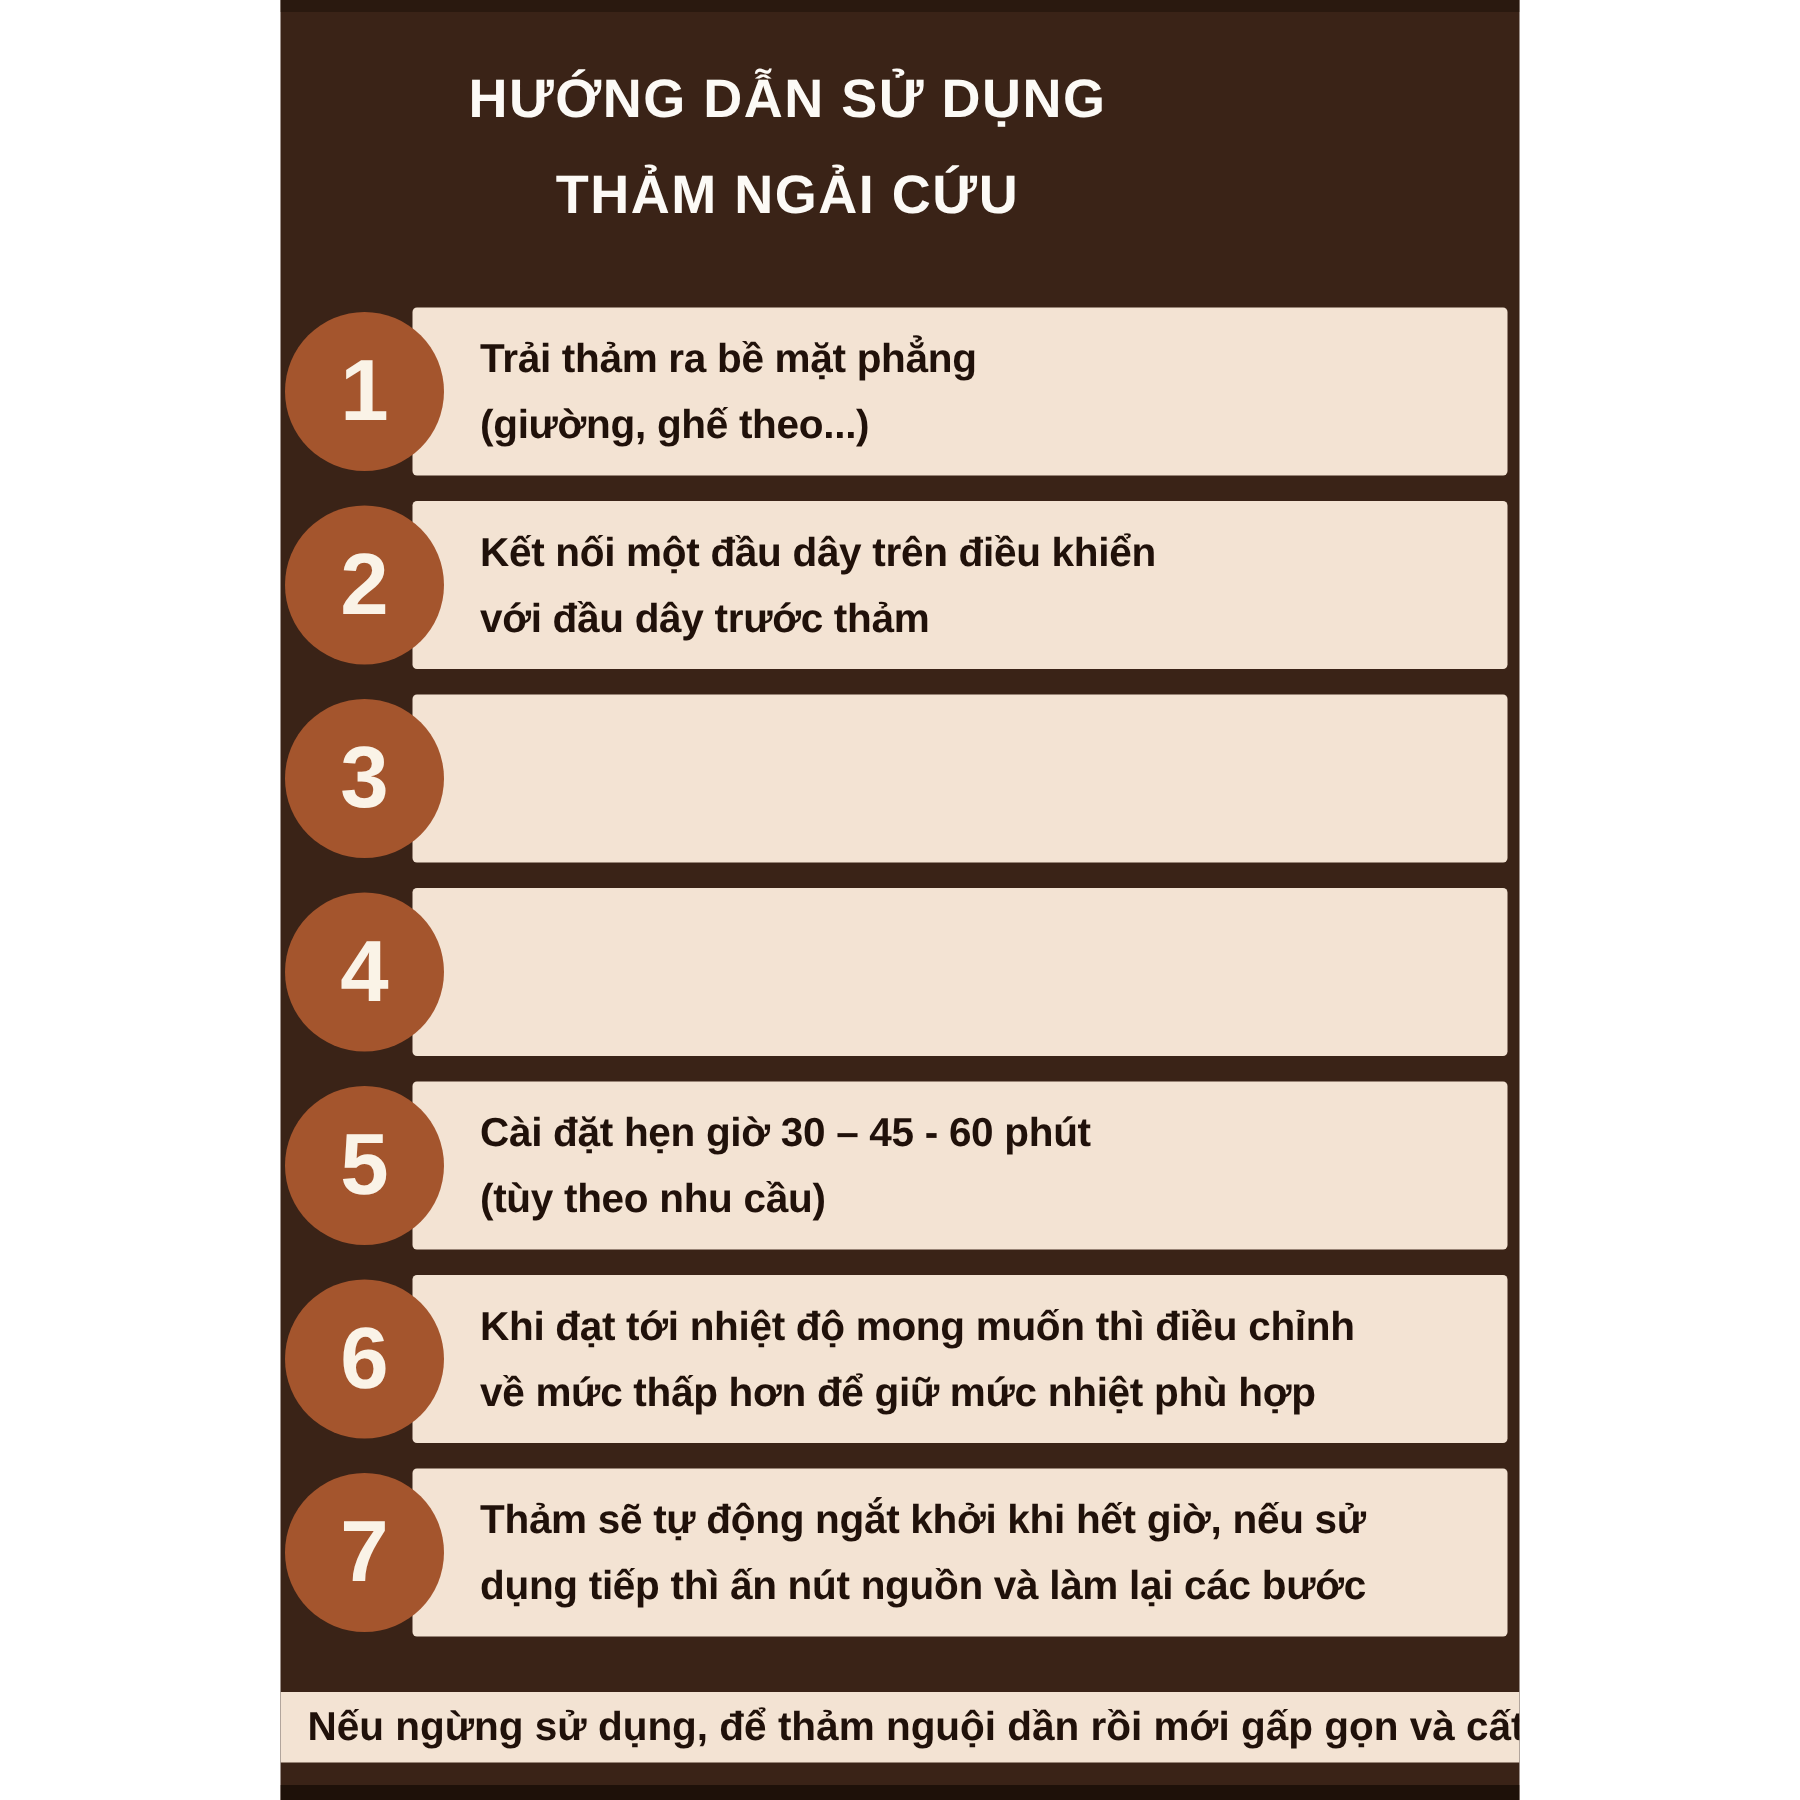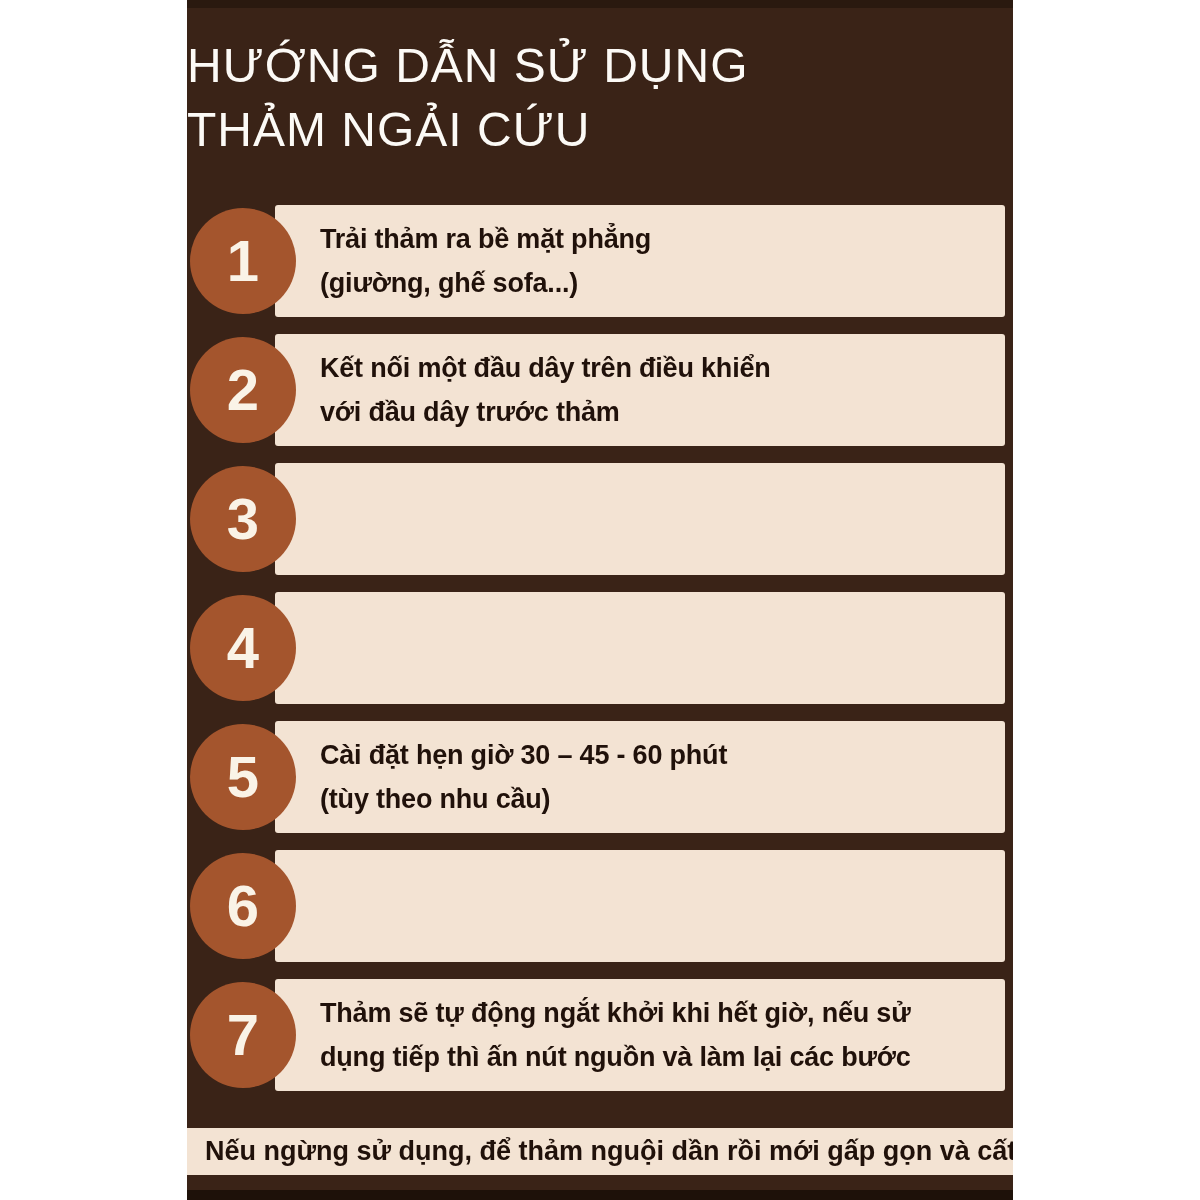--- a/index.html
+++ b/index.html
@@ -33,24 +33,25 @@
     position: absolute;
     left: 0; bottom: 0;
     width: 100%; height: 10px;
     background: var(--poster-edge-bottom, #1e1109);
   }
   .poster-title {
     position: absolute;
     top: 34px;
     left: 0;
     width: 676px;
+    text-align: center;
     color: var(--title-white, #fcfaf6);
-    font-size: 48px;
+    font-size: 36px;
     line-height: 64px;
-    font-weight: normal;
+    font-weight: bold;
     letter-spacing: 1px;
     white-space: pre-line;
   }
   .steps {
     position: absolute;
     top: 205px;
     left: 0;
     width: 826px;
   }
   .step {
@@ -131,21 +132,21 @@
 THẢM NGẢI CỨU</div>
 
     <div class="steps">
 
       <div class="step">
         <div class="step-box"></div>
         <div class="step-circle">
           <span class="step-num">1</span>
         </div>
         <div class="step-text">Trải thảm ra bề mặt phẳng
-(giường, ghế sofa...)</div>
+(giường, ghế theo...)</div>
       </div>
 
       <div class="step">
         <div class="step-box"></div>
         <div class="step-circle">
           <span class="step-num">2</span>
         </div>
         <div class="step-text">Kết nối một đầu dây trên điều khiển
 với đầu dây trước thảm</div>
       </div>
@@ -171,20 +172,22 @@
         </div>
         <div class="step-text">Cài đặt hẹn giờ 30 – 45 - 60 phút
 (tùy theo nhu cầu)</div>
       </div>
 
       <div class="step">
         <div class="step-box"></div>
         <div class="step-circle">
           <span class="step-num">6</span>
         </div>
+        <div class="step-text">Khi đạt tới nhiệt độ mong muốn thì điều chỉnh
+về mức thấp hơn để giữ mức nhiệt phù hợp</div>
       </div>
 
       <div class="step">
         <div class="step-box"></div>
         <div class="step-circle">
           <span class="step-num">7</span>
         </div>
         <div class="step-text">Thảm sẽ tự động ngắt khởi khi hết giờ, nếu sử
 dụng tiếp thì ấn nút nguồn và làm lại các bước</div>
       </div>

